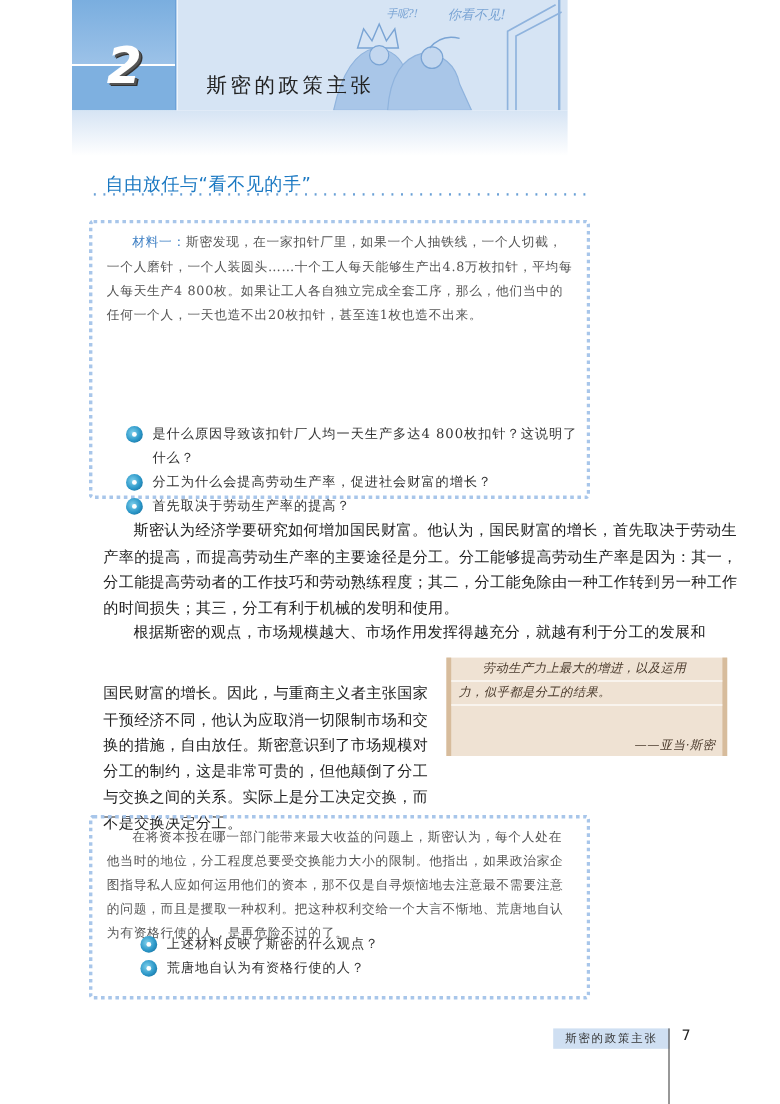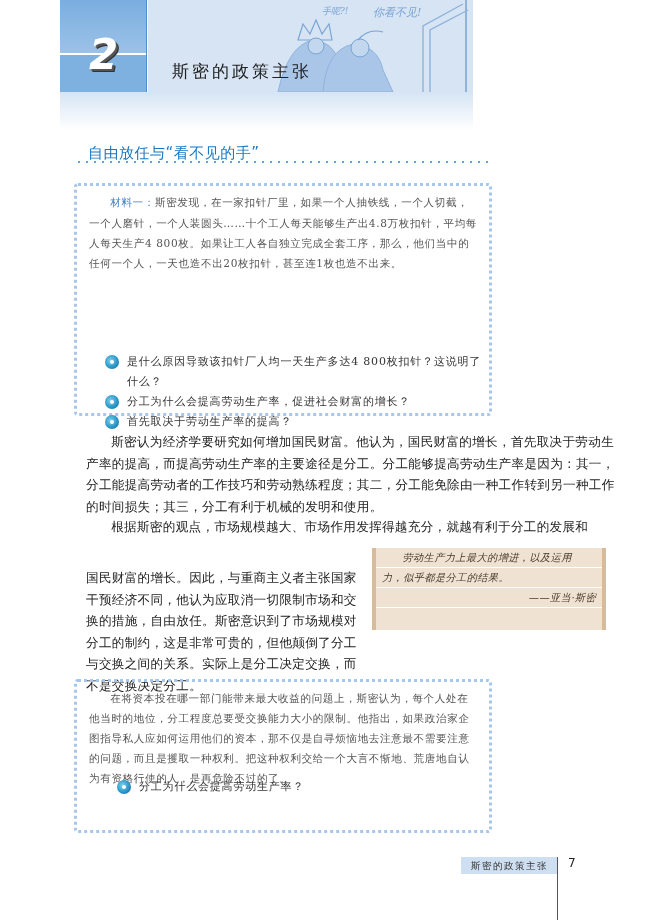--- a/index.html
+++ b/index.html
@@ -52,21 +52,21 @@
     .body-p2a { top: 506px; width: 532px; text-indent: 2em; white-space: nowrap; margin-top: 10px; }
     .body-p2b { top: 567px; width: 282px; }
 
     
     .quote { position: absolute; left: 372px; top: 548px; width: 234px; height: 82px; background: #efe2d3;
       border-left: 4px solid #d7bc9c; border-right: 4px solid #d7bc9c; }
     .quote-lines { position: absolute; left: 0; top: 0; width: 100%; }
     .quote-line { height: 20px; border-bottom: 1px solid #ffffff; font-family: "DejaVu Sans", sans-serif; font-style: italic;
       font-size: 10.2px; line-height: 20px; color: #4a3a2c; padding: 0 6px; letter-spacing: 0.4px; }
     .quote-line.first { text-indent: 2em; }
-    .quote-author { text-align: right; }
+    .quote-author { text-align: right; margin-top: 24px; }
 
     
     .footer-tag { position: absolute; left: 461px; top: 857px; width: 97px; height: 17px; background: #cfdff2;
       font-family: "DejaVu Sans", sans-serif; font-size: 9.5px; line-height: 17px; color: #333; text-align: center; letter-spacing: 1.5px; }
     .footer-divider { position: absolute; left: 557px; top: 857px; width: 1px; height: 63px; background: #555; }
     .footer-page { position: absolute; left: 568px; top: 856px; font-family: "DejaVu Sans", sans-serif; font-size: 12px; color: #222; }
   </style>
 </head>
 <body>
 
@@ -115,19 +115,20 @@
   <div class="quote-lines">
     <div class="quote-line first">劳动生产力上最大的增进，以及运用</div>
     <div class="quote-line">力，似乎都是分工的结果。</div>
     <div class="quote-line quote-author">——亚当·斯密</div>
   </div>
 </div>
 
 <div class="dotbox box2">
   <p class="mat-para p3">在将资本投在哪一部门能带来最大收益的问题上，斯密认为，每个人处在他当时的地位，分工程度总要受交换能力大小的限制。他指出，如果政治家企图指导私人应如何运用他们的资本，那不仅是自寻烦恼地去注意最不需要注意的问题，而且是攫取一种权利。把这种权利交给一个大言不惭地、荒唐地自认为有资格行使的人，是再危险不过的了。</p>
   <ul class="q-list">
-    <li class="q-item"><span class="bullet"></span><span>分工为什么会提高劳动生产率？</span></li>
+    <li class="q-item"><span class="bullet"></span><span>上述材料反映了斯密的什么观点？</span></li>
+    <li class="q-item"><span class="bullet"></span><span>荒唐地自认为有资格行使的人？</span></li>
   </ul>
 </div>
 
 <div class="footer-tag">斯密的政策主张</div>
 <div class="footer-divider"></div>
 <div class="footer-page">7</div>
 
 </body></html>

